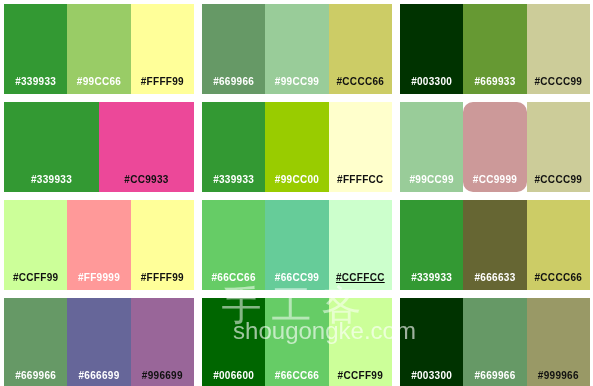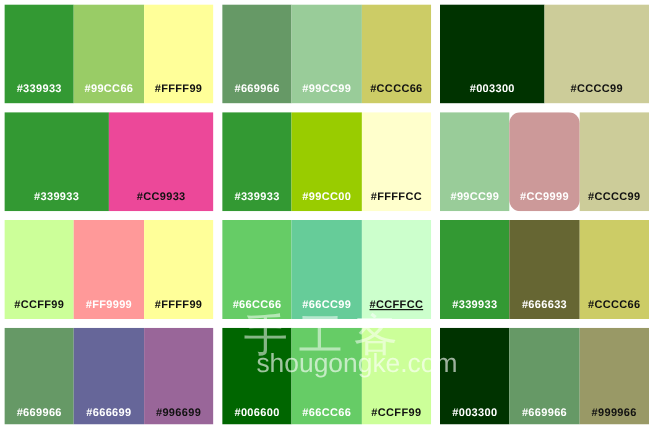--- a/index.html
+++ b/index.html
@@ -119,20 +119,23 @@
         <span class="swatch-label label-light">#99CC99</span>
       </div>
       <div class="swatch" style="background: rgb(204, 204, 102);">
         <span class="swatch-label label-dark">#CCCC66</span>
       </div>
     </div>
     <div class="swatch-group">
       <div class="swatch" style="background: rgb(0, 51, 0);">
         <span class="swatch-label label-light">#003300</span>
       </div>
+      <div class="swatch" style="background: rgb(102, 153, 51);">
+        <span class="swatch-label label-light">#669933</span>
+      </div>
       <div class="swatch" style="background: rgb(204, 204, 153);">
         <span class="swatch-label label-dark">#CCCC99</span>
       </div>
     </div>
     <div class="swatch-group">
       <div class="swatch" style="background: rgb(51, 153, 51);">
         <span class="swatch-label label-light">#339933</span>
       </div>
       <div class="swatch" style="background: #ec4899; justify-content: center;">
         <span class="swatch-label label-dark">#CC9933</span>

